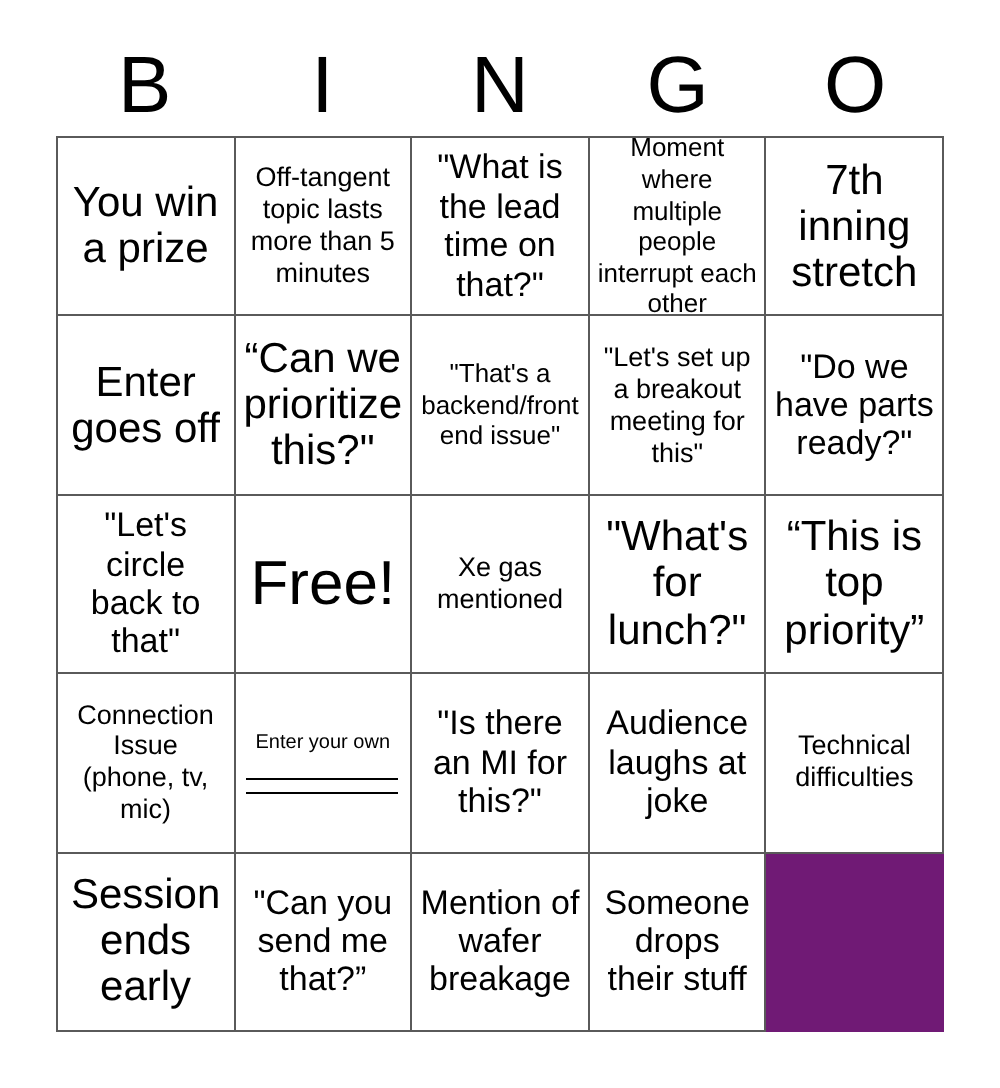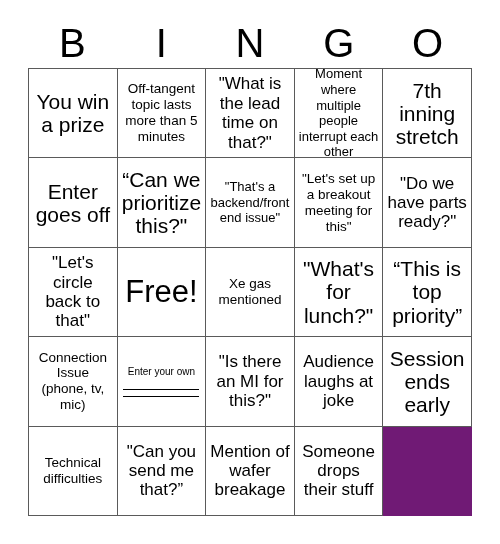--- a/index.html
+++ b/index.html
@@ -171,26 +171,26 @@
         <span class="prompt">Enter your own</span>
         <span class="write-line"></span>
         <span class="write-line"></span>
       </div>
       <div class="cell fs-md">
         <span class="cell-text">"Is there an MI for this?"</span>
       </div>
       <div class="cell fs-md">
         <span class="cell-text">Audience laughs at joke</span>
       </div>
+      <div class="cell fs-sm">
+        <span class="cell-text">Technical difficulties</span>
+      </div>
       <div class="cell fs-lg">
         <span class="cell-text">Session ends early</span>
       </div>
-      <div class="cell fs-sm">
-        <span class="cell-text">Technical difficulties</span>
-      </div>
       <div class="cell fs-md">
         <span class="cell-text">"Can you send me that?”</span>
       </div>
       <div class="cell fs-md">
         <span class="cell-text">Mention of wafer breakage</span>
       </div>
       <div class="cell fs-md">
         <span class="cell-text">Someone drops their stuff</span>
       </div>
     </div>

